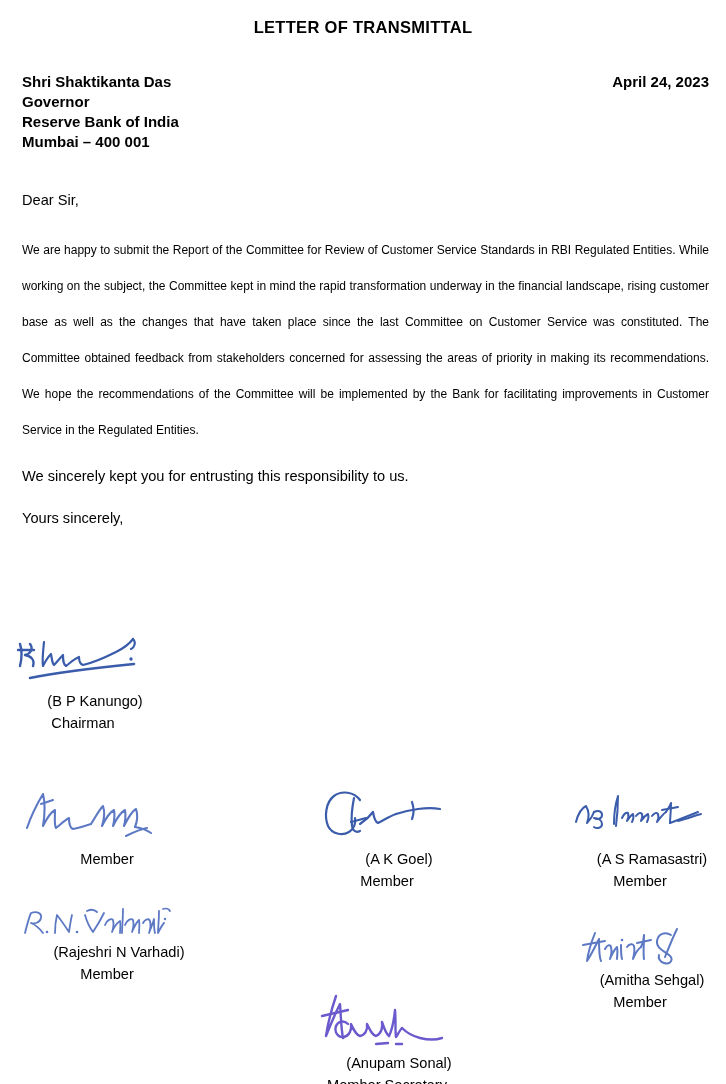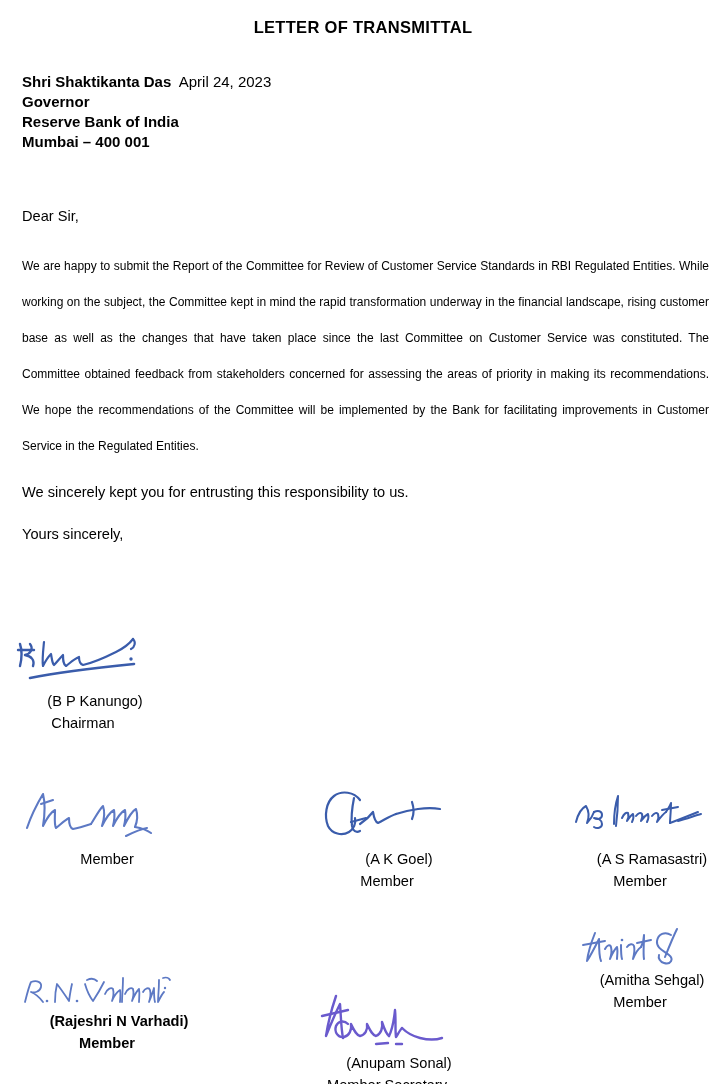--- a/index.html
+++ b/index.html
@@ -35,39 +35,40 @@
 
   
   .addr-block {
     position: absolute;
     top: 72px;
     left: 22px;
     width: 687px;
   }
   .addr-row {
     display: flex;
+    justify-content: space-between;
     align-items: flex-start;
   }
   .addr-lines {
     font-size: 15px;
     font-weight: bold;
     line-height: 20px;
   }
   .addr-line { white-space: nowrap; }
   .letter-date {
     font-size: 15px;
-    font-weight: normal;
+    font-weight: bold;
     line-height: 20px;
     white-space: nowrap;
   }
 
   
   .body-block {
     position: absolute;
-    top: 206px;
+    top: 190px;
     left: 22px;
     width: 687px;
   }
   .salutation {
     font-size: 14.6px;
     line-height: 20px;
     margin: 0 0 22px 0;
   }
   .body-para {
     font-size: 12px;
@@ -102,21 +103,21 @@
     font-size: 14.6px;
     line-height: 22px;
     white-space: nowrap;
   }
 
   
   #sig-chairman      { top: 628px; left: 0px;   width: 166px; }
   #sig-anil          { top: 778px; left: 0px;   width: 214px; }
   #sig-goel          { top: 778px; left: 287px; width: 200px; }
   #sig-rama          { top: 778px; left: 547px; width: 186px; }
-  #sig-varhadi       { top: 974px; left: 0px;   width: 214px; font-weight: bold; }
+  #sig-varhadi       { top: 905px; left: 0px;   width: 214px; }
   #sig-amitha        { top: 925px; left: 547px; width: 186px; }
   #sig-sonal         { top: 990px; left: 287px; width: 200px; }
 
   #sig-chairman .sig-name,
   #sig-chairman .sig-role { text-align: center; }
   #sig-chairman { text-align: center; }
 </style>
 </head>
 <body>
 

